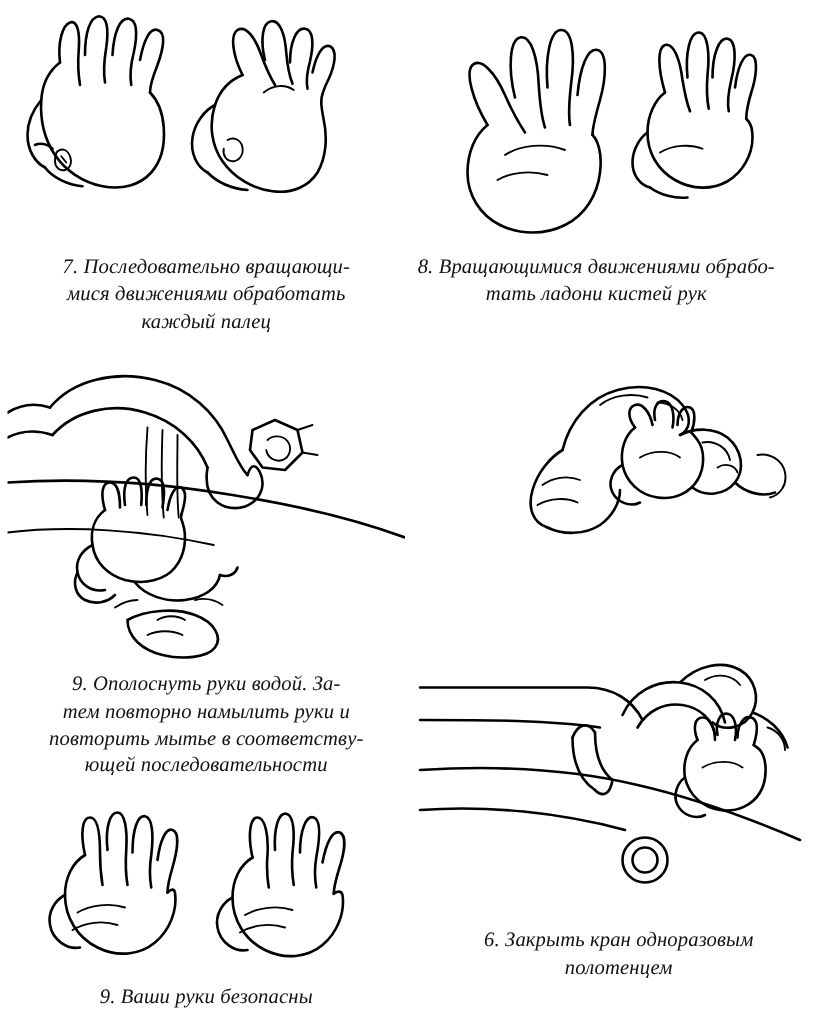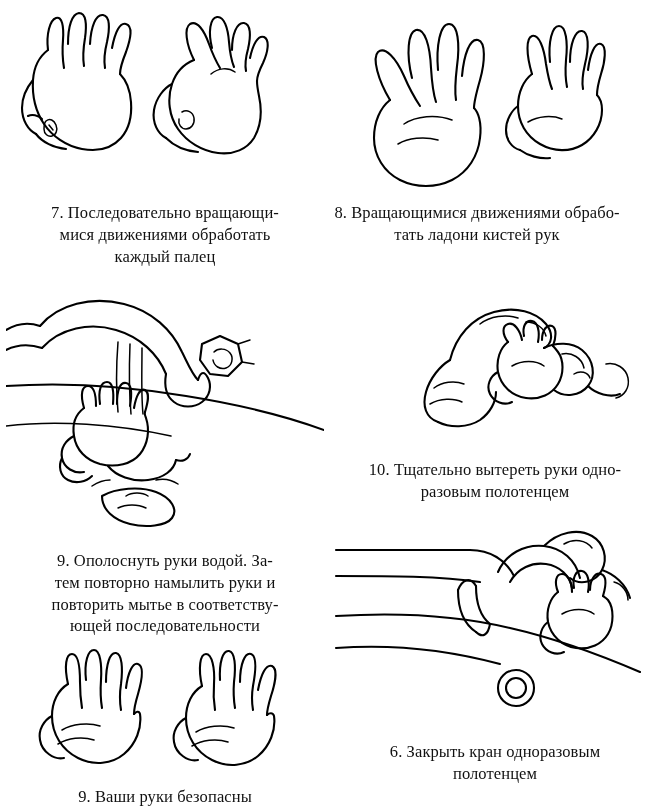--- a/index.html
+++ b/index.html
@@ -12,20 +12,21 @@
     height: 810px;
     font-family: "Liberation Serif", serif;
     color: #111111;
     overflow: hidden;
     position: relative;
   }
   .page {
     position: relative;
     width: 664px;
     height: 594px;
+    font-style: italic;
   }
   .cell {
     position: absolute;
     box-sizing: border-box;
   }
   .art {
     position: relative;
     width: 100%;
     display: block;
   }
@@ -53,21 +54,21 @@
 
   #art-7  { height: 190px; }
   #art-8  { height: 190px; }
   #art-9  { height: 240px; }
   #art-10 { height: 165px; }
   #art-11 { height: 215px; }
   #art-12 { height: 140px; }
 
   .cap-7  { margin-top: 8px; }
   .cap-8  { margin-top: 8px; }
-  .cap-9  { margin-top: 20px; }
+  .cap-9  { margin-top: 6px; }
   .cap-10 { margin-top: 4px; }
   .cap-11 { margin-top: 6px; }
   .cap-12 { margin-top: 6px; }
 
   .ink {
     fill: none;
     stroke: #000000;
     stroke-width: 2.1;
     stroke-linecap: round;
     stroke-linejoin: round;
@@ -221,22 +222,20 @@
         <path class="ink" d="M120 70 C110 76 100 88 96 102 C92 116 96 128 108 132"></path>
         <path class="ink" d="M108 132 C120 138 138 138 150 130 C160 123 166 112 166 102"></path>
         <path class="ink-thin" d="M104 98 C112 92 124 90 134 94"></path>
         <path class="ink-thin" d="M100 114 C110 108 124 108 132 112"></path>
 
         <path class="ink-thin" d="M244 84 C250 80 258 82 260 88"></path>
         <path class="ink-thin" d="M276 74 C286 72 296 78 298 88 C300 98 294 106 286 108"></path>
         <path class="ink" d="M258 96 C266 104 280 108 290 104"></path>
       </svg>
     </div>
-    <div class="caption cap-10" style="white-space: pre-line;">10. Тщательно вытереть руки одно-
-разовым полотенцем</div>
   </div>
 
   <div class="cell" id="cell-11">
     <div class="art" id="art-11">
       <svg viewBox="0 0 330 215" preserveAspectRatio="xMidYMid meet">
 
         <path class="ink" d="M6 30 L140 30 C160 30 176 40 184 56"></path>
         <path class="ink" d="M6 56 C60 56 110 56 150 62"></path>
         <path class="ink" d="M6 96 C70 92 130 96 180 108 C224 118 268 134 310 152"></path>
         <path class="ink" d="M6 128 C60 124 118 130 170 144"></path>

